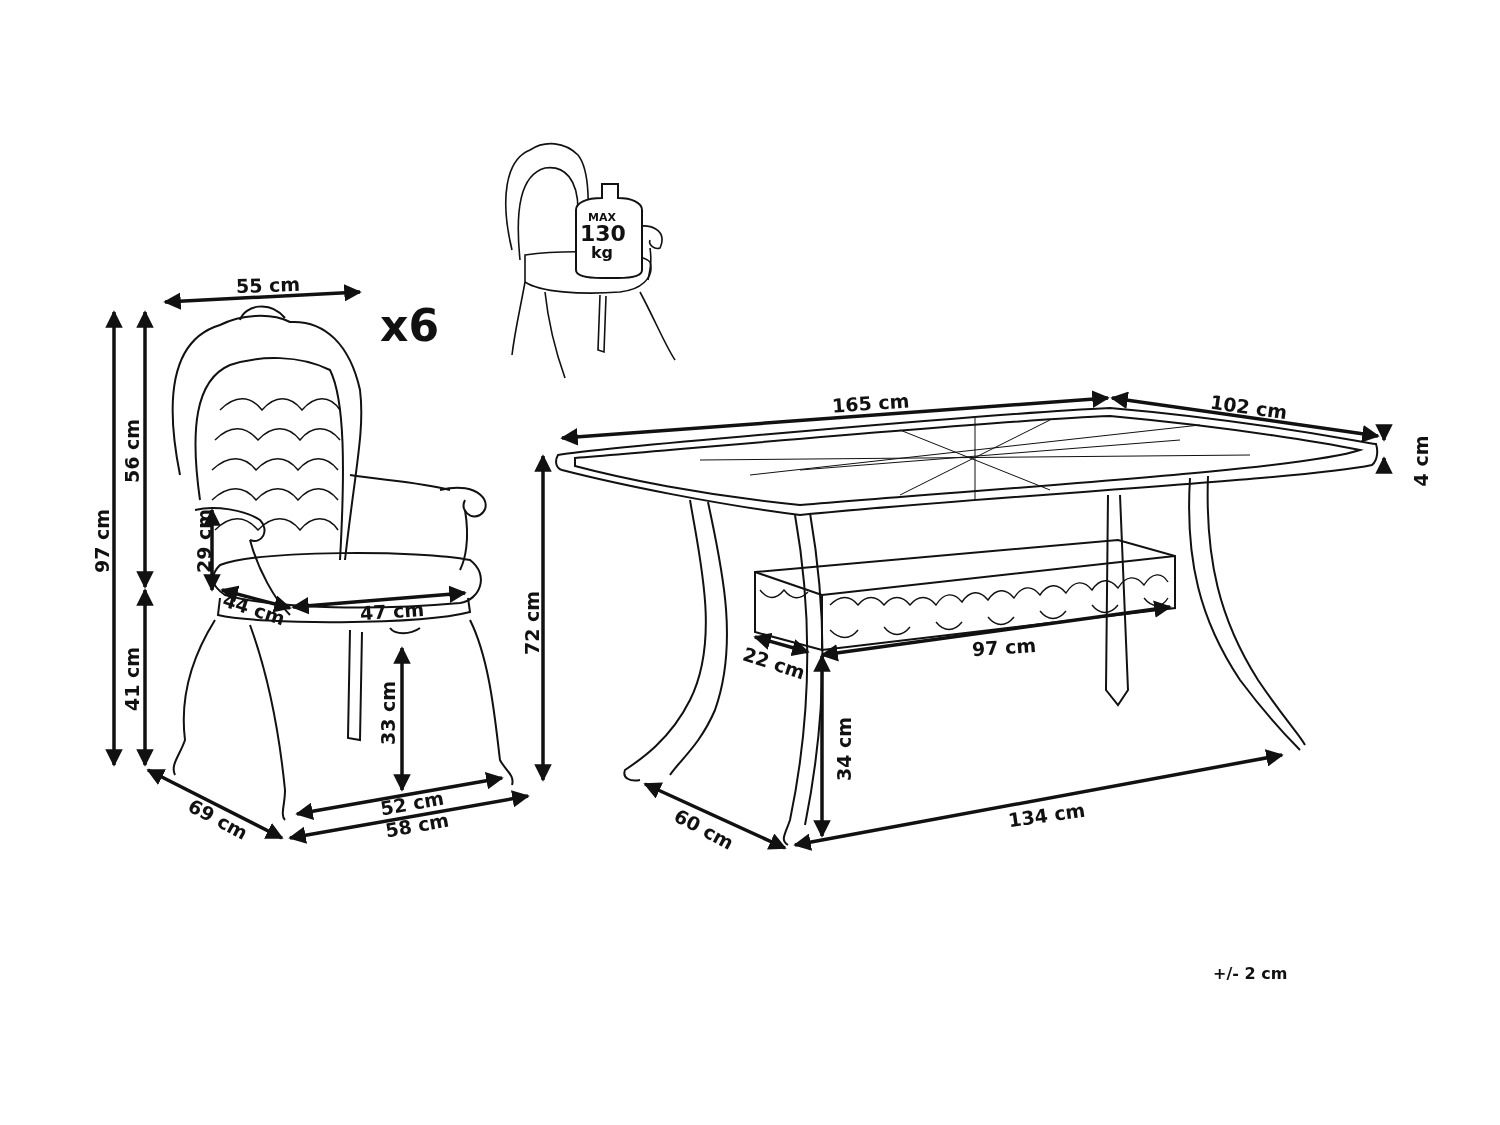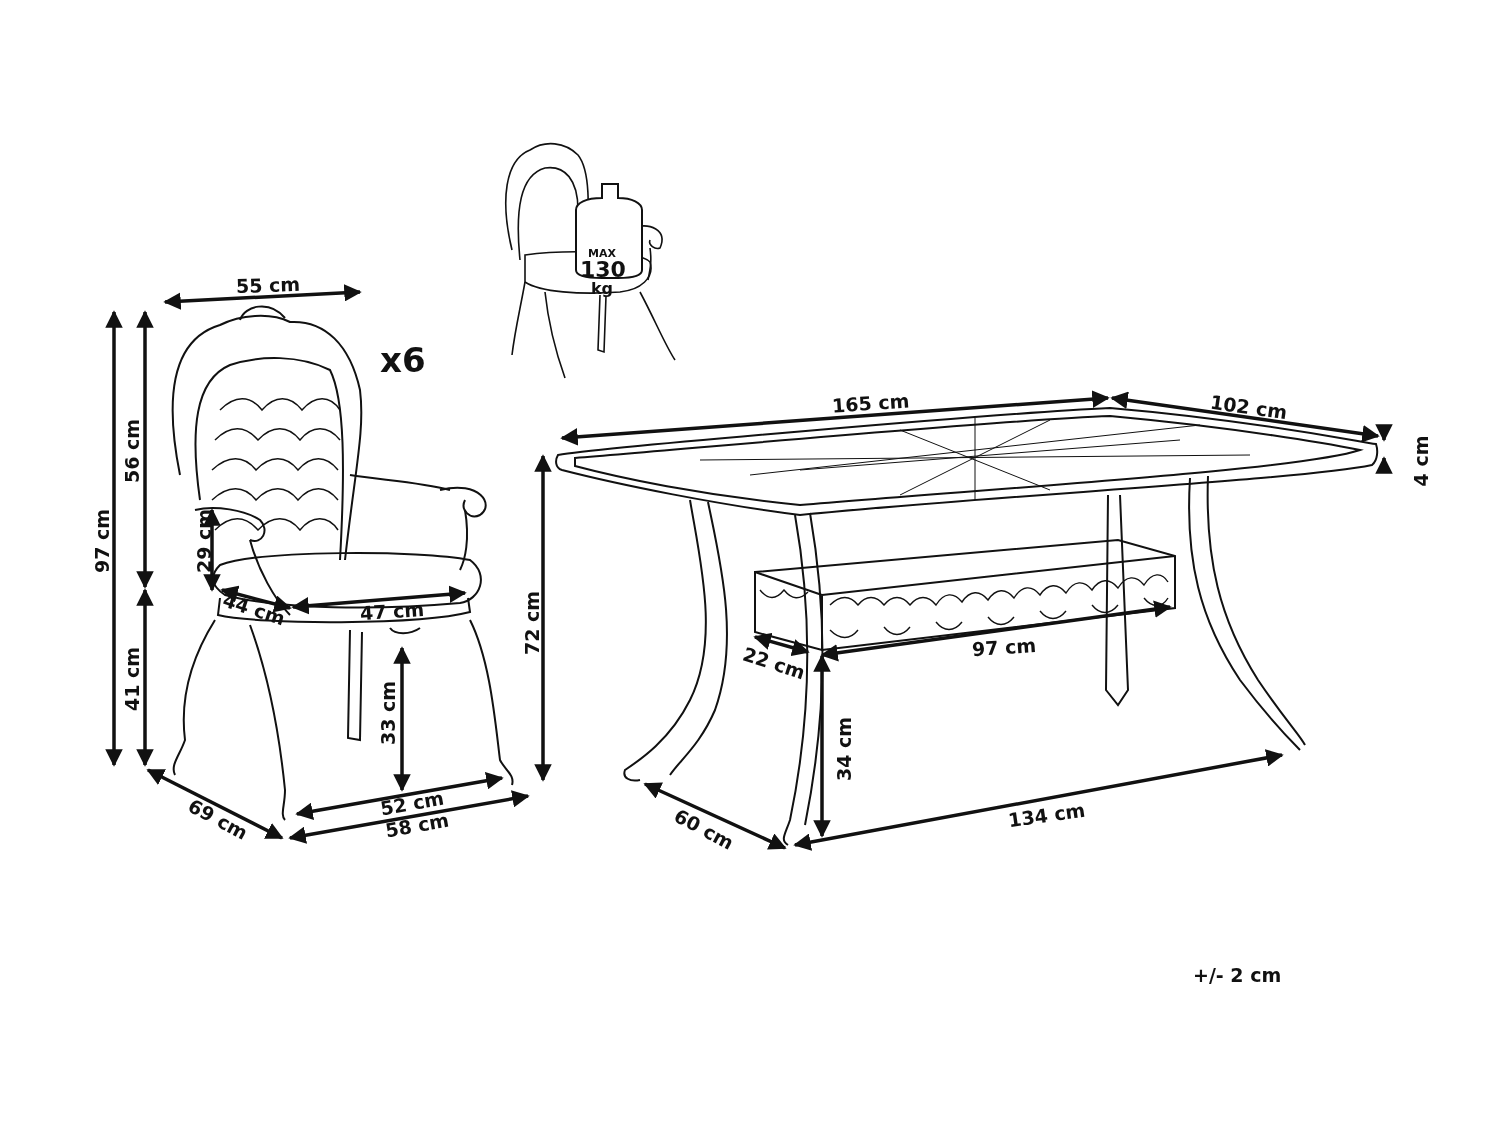--- a/index.html
+++ b/index.html
@@ -1,20 +1,20 @@
 <!DOCTYPE html>
 <html><head>
 <meta charset="utf-8">
 <style>
   html, body { margin:0; padding:0; background:#ffffff; }
   body { width:1500px; height:1125px; position:relative; overflow:hidden; font-family:"DejaVu Sans", sans-serif; }
   svg { position:absolute; left:0; top:0; }
   .lbl { position:absolute; font-family:"DejaVu Sans", sans-serif; font-weight:bold; color:#111; font-size:19px; white-space:nowrap; transform-origin:center center; }
-  .big { font-size:34px;margin-top:40px; }
-  .tol { font-size:19px; }
+  .big { font-size:44px; }
+  .tol { font-size:16px;margin-left:20px; }
   .badge-text { position:absolute; font-family:"DejaVu Sans", sans-serif; font-weight:bold; color:#111; text-align:center; line-height:1; }
 </style>
 </head>
 <body>
 
 <svg width="1500" height="1125" viewBox="0 0 1500 1125">
   <defs>
     <marker id="ah" viewBox="0 0 10 10" refX="9" refY="5" markerWidth="5" markerHeight="5" orient="auto-start-reverse">
       <path d="M0,0 L10,5 L0,10 z" fill="#111"></path>
     </marker>
@@ -109,21 +109,21 @@
     <path d="M822,595 L1175,556 M822,595 L822,650 M755,572 L822,595"></path>
     <g stroke-width="1.4">
       <path d="M830,605 C840,595 850,595 858,605 C866,595 876,595 884,605 C892,595 902,595 910,605 C918,595 928,595 936,605 C944,592 954,592 962,602 C970,590 980,590 988,600 C996,588 1006,588 1014,598 C1022,585 1032,585 1040,595 C1048,583 1058,583 1066,593 C1074,580 1084,580 1092,590 C1100,578 1110,578 1118,588 C1126,575 1136,575 1144,585 C1152,572 1162,572 1168,582"></path>
       <path d="M830,630 C840,640 850,640 858,630 M884,627 C892,637 902,637 910,627 M936,622 C944,632 954,632 962,622 M988,617 C996,627 1006,627 1014,617 M1040,611 C1048,621 1058,621 1066,611 M1092,605 C1100,615 1110,615 1118,605 M1144,598 C1152,608 1162,608 1168,598"></path>
       <path d="M760,590 C768,600 776,600 784,590 C792,600 800,600 808,592"></path>
     </g>
   </g>
 </svg>
 
 <div class="badge-text" style="left:580px;top:212px;width:44px;">
-  <div style="font-size:11px;margin-top:36px;">MAX</div>
+  <div style="font-size:11px;">MAX</div>
   <div style="font-size:22px;">130</div>
   <div style="font-size:16px;">kg</div>
 </div>
 
 <div class="lbl" style="left:236px;top:274px;transform:rotate(-2deg);">55 cm</div>
 <div class="lbl big" style="left:380px;top:300px;">x6</div>
 <div class="lbl" style="left:70px;top:530px;transform:rotate(-90deg);">97 cm</div>
 <div class="lbl" style="left:100px;top:440px;transform:rotate(-90deg);">56 cm</div>
 <div class="lbl" style="left:100px;top:668px;transform:rotate(-90deg);">41 cm</div>
 <div class="lbl" style="left:172px;top:530px;transform:rotate(-90deg);">29 cm</div>

